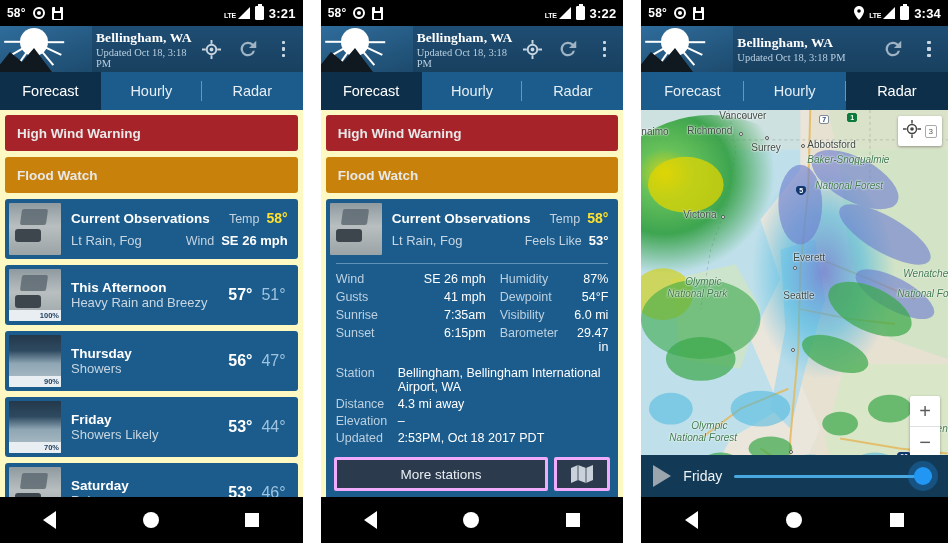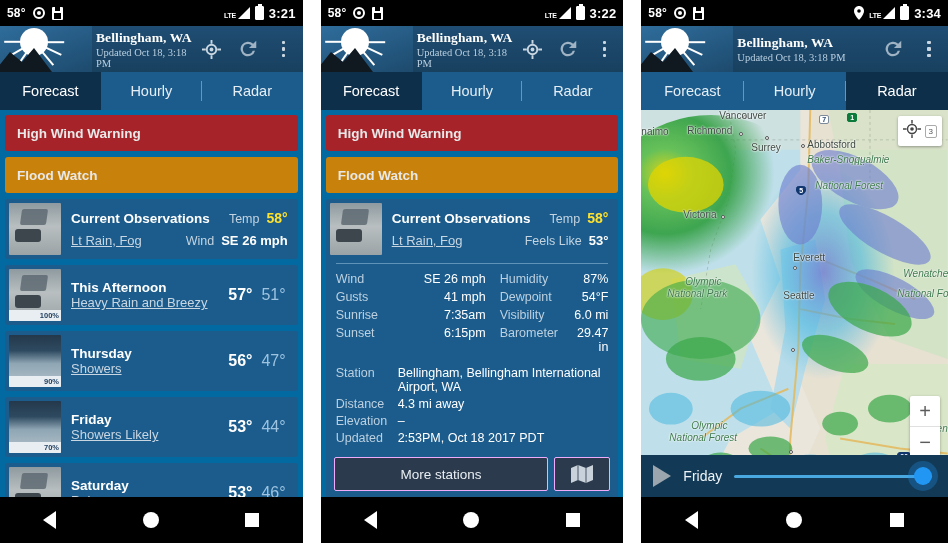--- a/index.html
+++ b/index.html
@@ -79,21 +79,21 @@
   }
   .tab.active { background: #0e2f4a; color: #ffffff; }
   .tab .sep {
     position: absolute; right: 0; top: 9px; bottom: 9px; width: 1px; background: rgba(255,255,255,.35);
   }
   .tab.active .sep, .tab:last-child .sep { display: none; }
 
   
   .content {
     position: absolute; left: 0; right: 0; top: 110px; bottom: 46px;
-    background: #0369a1; padding: 5px 5px 0 5px; overflow: hidden;
+    background: #fef9c3; padding: 5px 5px 0 5px; overflow: hidden;
   }
   .alert {
     height: 36px; border-radius: 3px; margin-bottom: 6px;
     display: flex; align-items: center; padding-left: 12px;
     color: #e8e8e8; font-size: 13.5px; font-weight: bold;
   }
   .alert.red { background: #a62329; }
   .alert.orange { background: #c8810b; }
 
   .card {
@@ -113,21 +113,21 @@
   }
   .thumb.road::after {
     content:""; position:absolute; left:6px; top:26px; width:26px; height:13px;
     background:#3e464d; border-radius:3px;
   }
   .thumb.dusk { background: linear-gradient(180deg,#24384b 0%,#2e4a60 30%,#8fa6b4 55%,#b4c3cb 100%); }
 
   .cbody { flex: 1; padding: 6px 10px 6px 10px; display: flex; flex-direction: column; justify-content: center; }
   .crow { display: flex; align-items: baseline; }
   .ctitle { color: #ffffff; font-size: 13.5px; font-weight: bold; }
-  .cdesc { color: #c8d6e2; font-size: 13px; text-decoration: underline; }
+  .cdesc { color: #c8d6e2; font-size: 13px; }
   .cright { margin-left: auto; display: flex; align-items: baseline; gap: 7px; }
   .lbl-small { color: #c3d3e0; font-size: 12.5px; }
   .val-yellow { color: #ffe22e; font-size: 14px; font-weight: bold; }
   .val-white { color: #ffffff; font-size: 13px; font-weight: bold; }
   .hi { color: #ffffff; font-size: 16px; font-weight: bold; }
   .lo { color: #9dc3e0; font-size: 16px; }
   .temps { margin-left: auto; display: flex; align-items: center; gap: 9px; align-self: center; }
   .card.fc { align-items: stretch; }
   .card.fc .inner { flex:1; display:flex; align-items:center; }
   .card.fc .txt { display:flex; flex-direction:column; padding-left:10px; }
@@ -137,21 +137,21 @@
   .obs-head { display: flex; }
   .rule { height: 1px; background: #5f93b7; margin: 4px 10px 8px 10px; }
   .grid2 { display: grid; grid-template-columns: 60px 90px 86px auto; row-gap: 4px; padding: 0 10px; font-size: 12.5px; }
   .k { color: #bcd0e0; }
   .v { color: #ffffff; text-align: right; }
   .grid-st { display: grid; grid-template-columns: 62px auto; row-gap: 3px; padding: 12px 10px 0 10px; font-size: 12.5px; }
   .grid-st .k { color: #bcd0e0; }
   .grid-st .v2 { color: #ffffff; }
   .btnrow { display: flex; gap: 6px; padding: 12px 8px 0 8px; }
   .btn {
-    flex: 1; height: 34px; background: #2b3b4d; border: 1px solid #f0abfc; border-radius: 2px;
+    flex: 1; height: 34px; background: #2b3b4d; border: 3px solid #f0abfc; border-radius: 2px;
     display: flex; align-items: center; justify-content: center; color: #e9eef3; font-size: 13.5px;
   }
   .btn.sq { flex: 0 0 56px; }
 
   
   .mapwrap { position: absolute; left: 0; right: 0; top: 110px; bottom: 46px; overflow: hidden; background: #e8e3da; }
   .mapcanvas { position: absolute; inset: 0; }
   .map-label { position: absolute; color: #5e6b63; font-size: 9.5px; white-space: nowrap; text-shadow: 0 0 2px #fff,0 0 2px #fff; }
   .map-label.city { color: #3f4a44; font-weight: normal; font-size: 10px; text-align: right; }
   .map-label.park { color: #3f7a4e; font-style: italic; font-size: 10px; }

